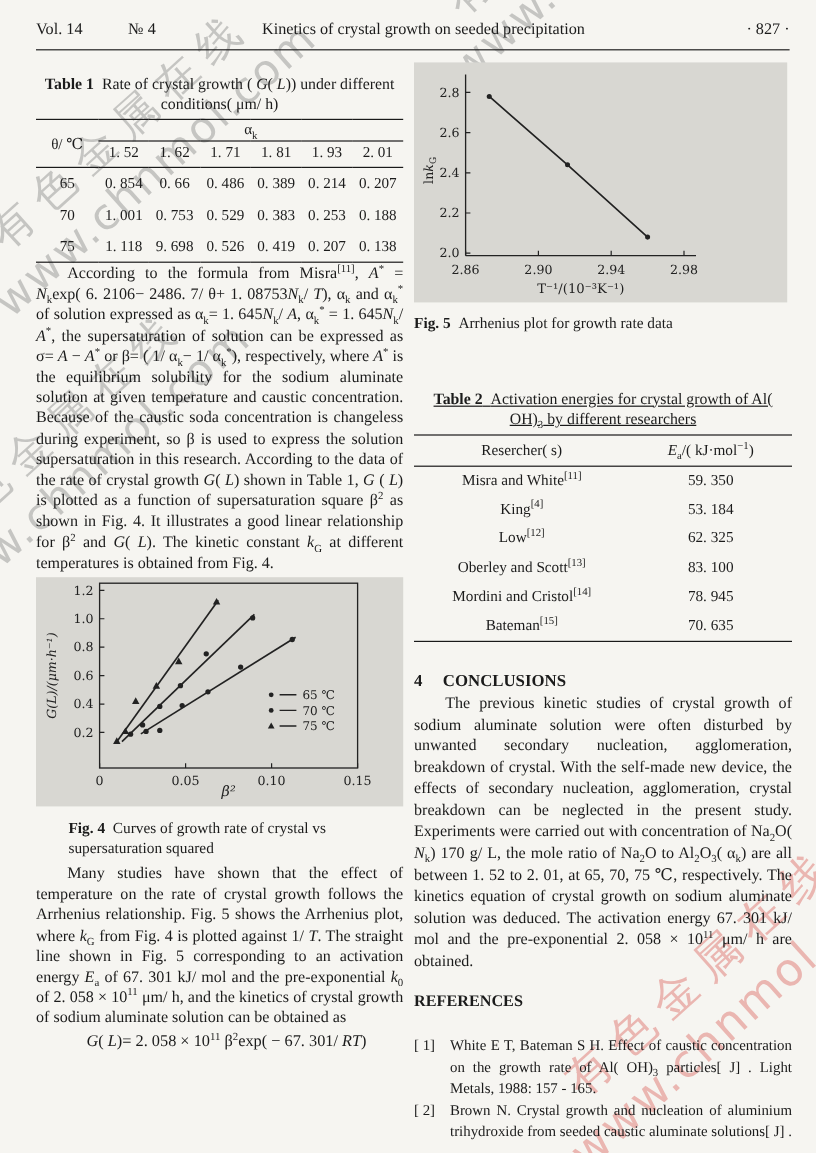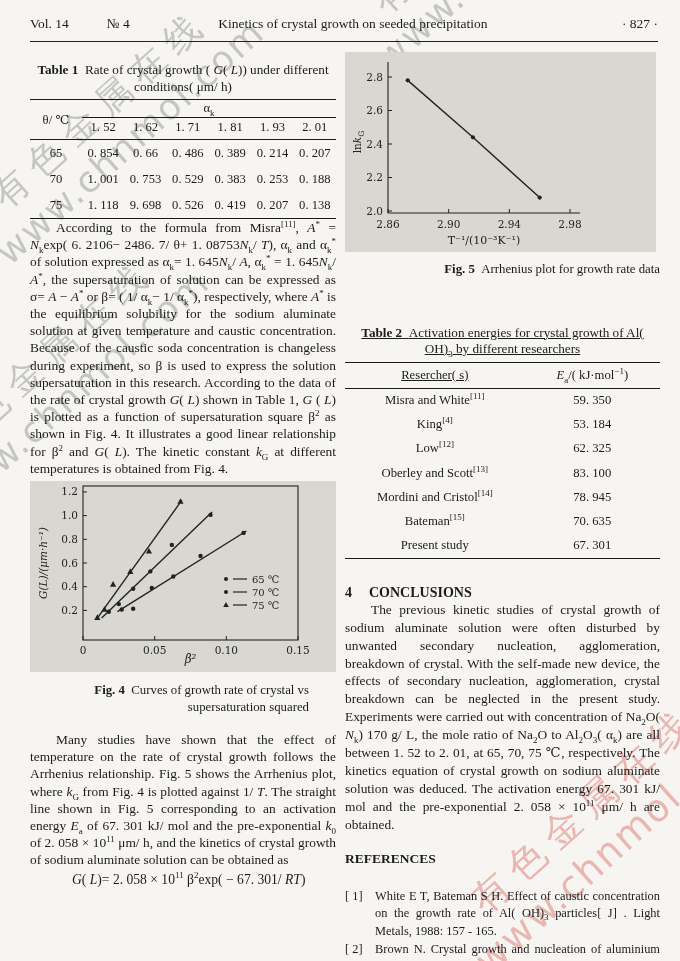--- a/index.html
+++ b/index.html
@@ -20,39 +20,39 @@
   .hdr-right{flex:none;margin-left:46px;}
   
   .col-l{position:absolute;left:30px;top:56px;width:306px;z-index:1;}
   .col-r{position:absolute;left:345px;top:52px;width:315px;z-index:1;}
   p.body{font-size:13.4px;line-height:17.2px;text-align:justify;text-indent:26px;margin:0;}
   .col-r p.body{line-height:17.9px;}
   sup{font-size:9px;line-height:0;}
   sub{font-size:9px;line-height:0;}
   
   .tbl-title{font-size:13.2px;text-align:center;line-height:16.5px;margin:6px 6px 4px;}
-  .cap{font-size:12.8px;text-align:right;line-height:16.5px;}
+  .cap{font-size:12.8px;text-align:left;line-height:16.5px;}
   .b{font-weight:bold;}
   
   table.t1{width:100%;border-collapse:collapse;border-top:1.7px solid #1a1a1a;
            border-bottom:1.7px solid #1a1a1a;font-size:12.6px;}
   .t1 th,.t1 td{font-weight:normal;text-align:center;}
   .t1 .rh{border-bottom:1.4px solid #1a1a1a;width:50px;}
   .t1 .gh{border-bottom:1px solid #1a1a1a;padding:1px 0;}
   .t1 .ch th{border-bottom:1.4px solid #1a1a1a;padding:2px 0 4px;}
   .t1 tbody th,.t1 tbody td{padding:5.5px 0;}
   
   table.t2{width:100%;border-collapse:collapse;border-top:1.9px solid #1a1a1a;
            border-bottom:1.9px solid #1a1a1a;font-size:12.7px;}
   .t2 th{font-weight:normal;border-bottom:1.2px solid #1a1a1a;padding:5px 0;}
   .t2 td{text-align:center;padding:4.6px 0;}
-  .t2 .c1{width:57%;text-decoration:underline;}
+  .t2 .c1{width:57%;}
   
   svg.fig{display:block;background:#d8d7d2;}
-  .fig4-cap{margin:10px auto 16px;width:252px;}
+  .fig4-cap{margin:10px auto 4px;width:252px;}
   .fig5-cap{margin:9px 0 0;}
   
   .sec-h{font-size:14px;font-weight:bold;margin:26px 0 0;display:flex;gap:17px;}
   .refs-h{font-size:13.5px;font-weight:bold;text-align:left;margin:17px 0 21px;}
   .ref{display:flex;font-size:12.4px;line-height:17.6px;margin-top:1px;}
   .ref-num{flex:none;width:30px;}
   .ref-text{flex:1;text-align:justify;}
   .eq{font-size:13.6px;margin:3px 0 4px 42px;}
   .t2-title{margin-top:47px;text-decoration:underline;}
   .p1{margin-top:13px;}
@@ -265,24 +265,20 @@
             <td>83. 100</td>
           </tr>
           <tr>
             <td>Mordini and Cristol<sup>[14]</sup></td>
             <td>78. 945</td>
           </tr>
           <tr>
             <td>Bateman<sup>[15]</sup></td>
             <td>70. 635</td>
           </tr>
-          <tr>
-            <td>Present study</td>
-            <td>67. 301</td>
-          </tr>
         </tbody>
     </table>
     <div class="sec-h">
       <span>4</span>
       <span>CONCLUSIONS</span>
     </div>
     <p class="body p2">The previous kinetic studies of crystal growth of sodium aluminate solution were often disturbed by unwanted secondary nucleation, agglomeration, breakdown of crystal. With the self-made new device, the effects of secondary nucleation, agglomeration, crystal breakdown can be neglected in the present study. Experiments were carried out with concentration of Na<sub>2</sub>O( <i>N</i><sub>k</sub>)  170 g/ L, the mole ratio of Na<sub>2</sub>O to Al<sub>2</sub>O<sub>3</sub>( α<sub>k</sub>) are all between 1. 52 to 2. 01, at 65, 70, 75 ℃, respectively. The kinetics equation of crystal growth on sodium aluminate solution was deduced. The activation energy 67. 301 kJ/ mol and the pre-exponential 2. 058 × 10<sup>11</sup> μm/ h are obtained.</p>
     <div class="refs-h">REFERENCES</div>
     <div id="refs">
         <div class="ref">

